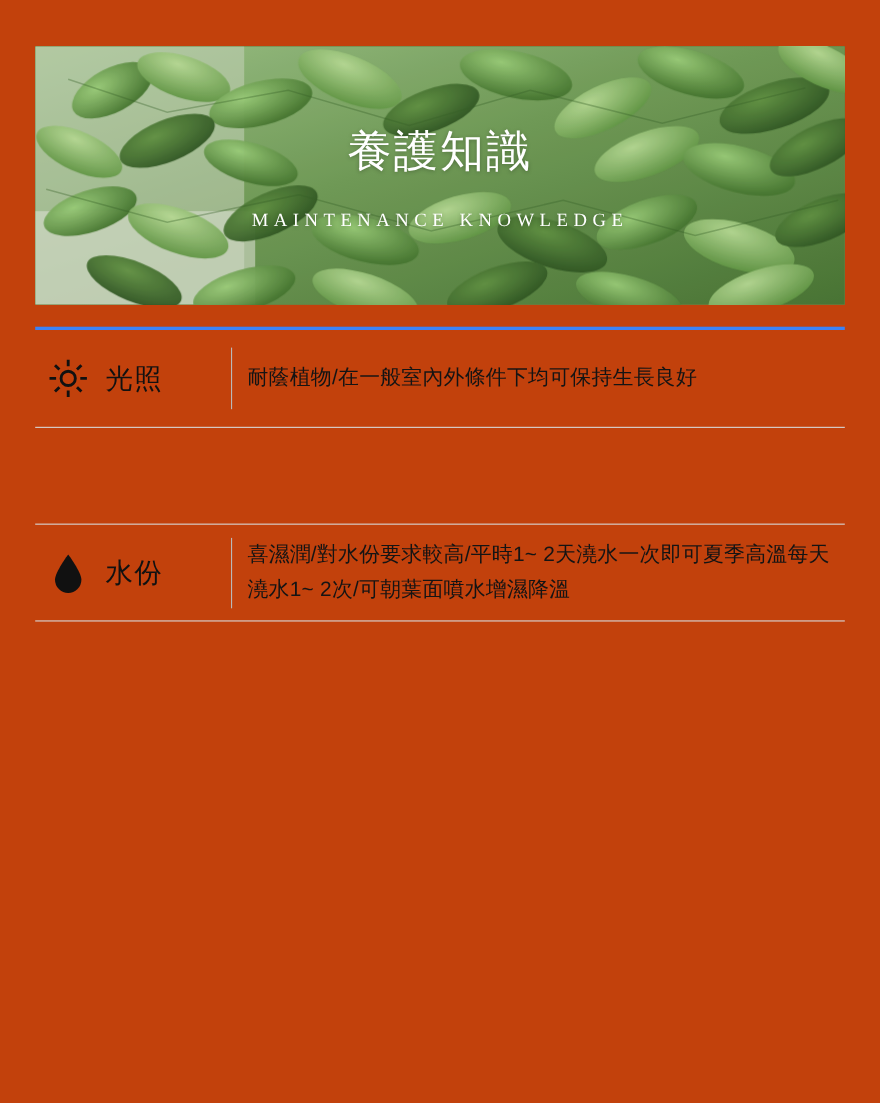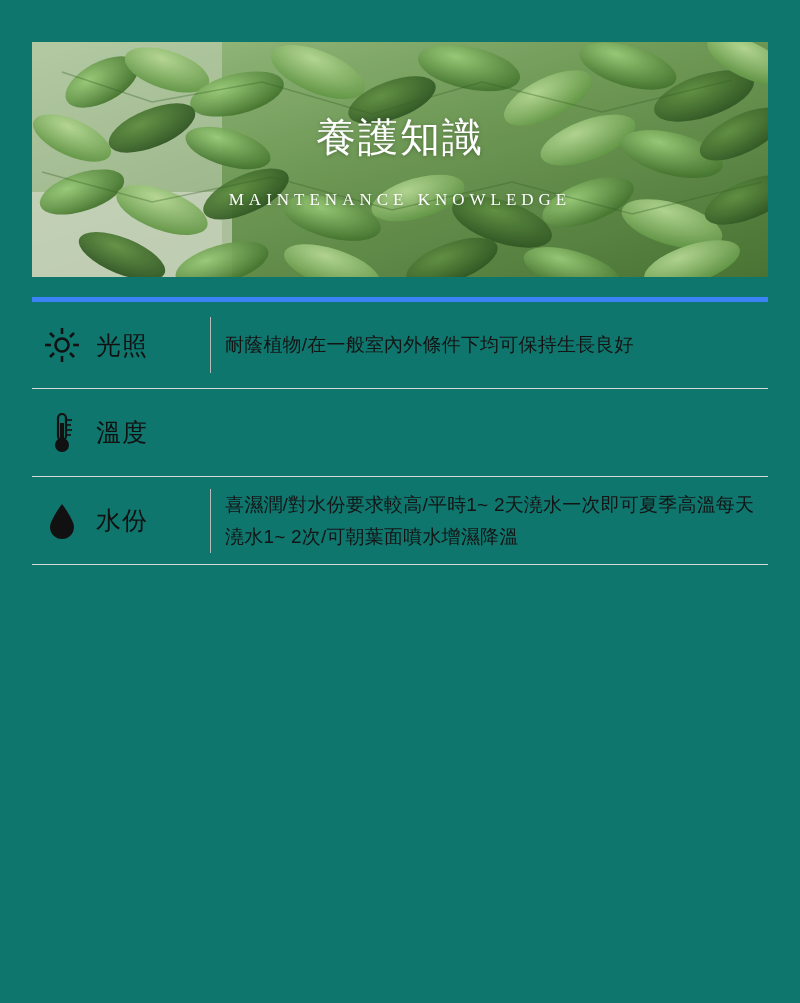--- a/index.html
+++ b/index.html
@@ -12,21 +12,21 @@
     background: #ffffff;
     font-family: "Liberation Sans", sans-serif;
     color: #1a1a1a;
     overflow: hidden;
   }
 
   .page {
     position: relative;
     width: 800px;
     height: 1003px;
-    background: #0f766e;
+    background: #c2410c;
   }
 
   
   .hero {
     position: absolute;
     left: 32px;
     top: 42px;
     width: 736px;
     height: 235px;
     overflow: hidden;
@@ -84,21 +84,21 @@
 
   .row {
     display: flex;
     align-items: center;
     border-bottom: 1px solid #d8d8d8;
     min-height: 88px;
     box-sizing: border-box;
     padding: 10px 0;
   }
   .row:first-child {
-    border-top: 5px solid #3b82f6;
+    border-top: 3px solid #3b82f6;
     min-height: 92px;
   }
 
   .row-label {
     width: 178px;
     flex: 0 0 178px;
     display: flex;
     align-items: center;
     gap: 14px;
     padding-left: 10px;
@@ -235,36 +235,20 @@
           </svg>
         </div>
         <span class="label-text">光照</span>
       </div>
       <div class="row-body">
         <p>耐蔭植物/在一般室內外條件下均可保持生長良好</p>
       </div>
     </div>
 
     <div class="row">
-      <div class="row-label">
-        <div class="icon-box">
-          <svg width="36" height="44" viewBox="0 0 36 44">
-            <rect x="14" y="3" width="8" height="26" rx="4" fill="none" stroke="#111" stroke-width="2.2"></rect>
-            <rect x="16" y="12" width="4" height="18" fill="#111"></rect>
-            <circle cx="18" cy="34" r="7" fill="#111"></circle>
-            <g stroke="#111" stroke-width="1.6">
-              <line x1="23" y1="9" x2="28" y2="9"></line>
-              <line x1="23" y1="14" x2="27" y2="14"></line>
-              <line x1="23" y1="19" x2="28" y2="19"></line>
-              <line x1="23" y1="24" x2="27" y2="24"></line>
-            </g>
-          </svg>
-        </div>
-        <span class="label-text">溫度</span>
-      </div>
     </div>
 
     <div class="row">
       <div class="row-label">
         <div class="icon-box">
           <svg width="30" height="38" viewBox="0 0 30 38">
             <path d="M15 2 C15 2 3 18 3 25 a12 12 0 0 0 24 0 C27 18 15 2 15 2 Z" fill="#111"></path>
           </svg>
         </div>
         <span class="label-text">水份</span>

